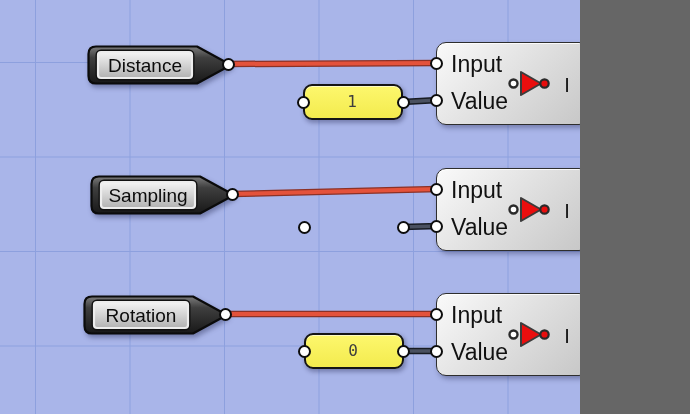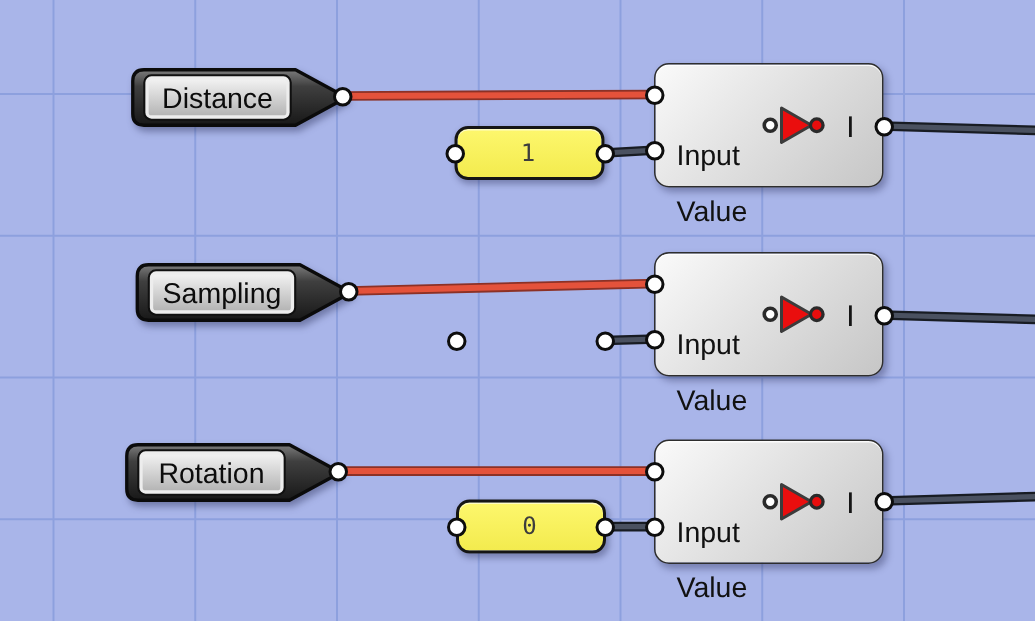--- a/index.html
+++ b/index.html
@@ -1,39 +1,39 @@
 <!DOCTYPE html>
 <html><head>
 <meta charset="utf-8">
 <style>
   html,body{margin:0;padding:0;background:#666;}
   .canvas{
     position:relative;
-    width:690px;height:414px;
+    width:580px;height:414px;
     overflow:hidden;
     background-color:#a9b5e9;
     background-image:
       linear-gradient(to right,#8da0de 0,#8da0de 1px,transparent 1px),
       linear-gradient(to bottom,#8da0de 0,#8da0de 1px,transparent 1px);
     background-size:94.5px 94.5px;
     background-position:35px 62px;
     font-family:"Liberation Sans",sans-serif;
   }
   svg.wires{position:absolute;left:0;top:0;z-index:1;}
   .component{
     position:absolute;z-index:2;
     width:153px;height:83px;
     border:1.5px solid #2e2e2e;border-radius:10px;
     background:linear-gradient(135deg,#fafafa 0%,#e2e2e2 45%,#c6c6c6 100%);
     box-shadow:2px 3px 5px rgba(25,30,70,.35), inset 0 1px 0 rgba(255,255,255,.85);
     box-sizing:border-box;
   }
   .port-label{
     position:absolute;left:14px;height:22px;line-height:22px;
-    font-size:19px;color:#111;white-space:nowrap;margin-top:41px;
+    font-size:23px;color:#111;white-space:nowrap;
   }
   .comp-icon{position:absolute;left:70px;top:27px;}
   .out-label{
     position:absolute;left:121px;top:29px;width:18px;height:26px;
     line-height:26px;font-size:20px;color:#151515;text-align:center;
   }
   .tag{position:absolute;z-index:2;filter:drop-shadow(2px 3px 2.5px rgba(25,30,70,.40));}
   .tag text{font-family:"Liberation Sans",sans-serif;font-size:19px;fill:#0c0c0c;}
   .panel{
     position:absolute;z-index:2;

